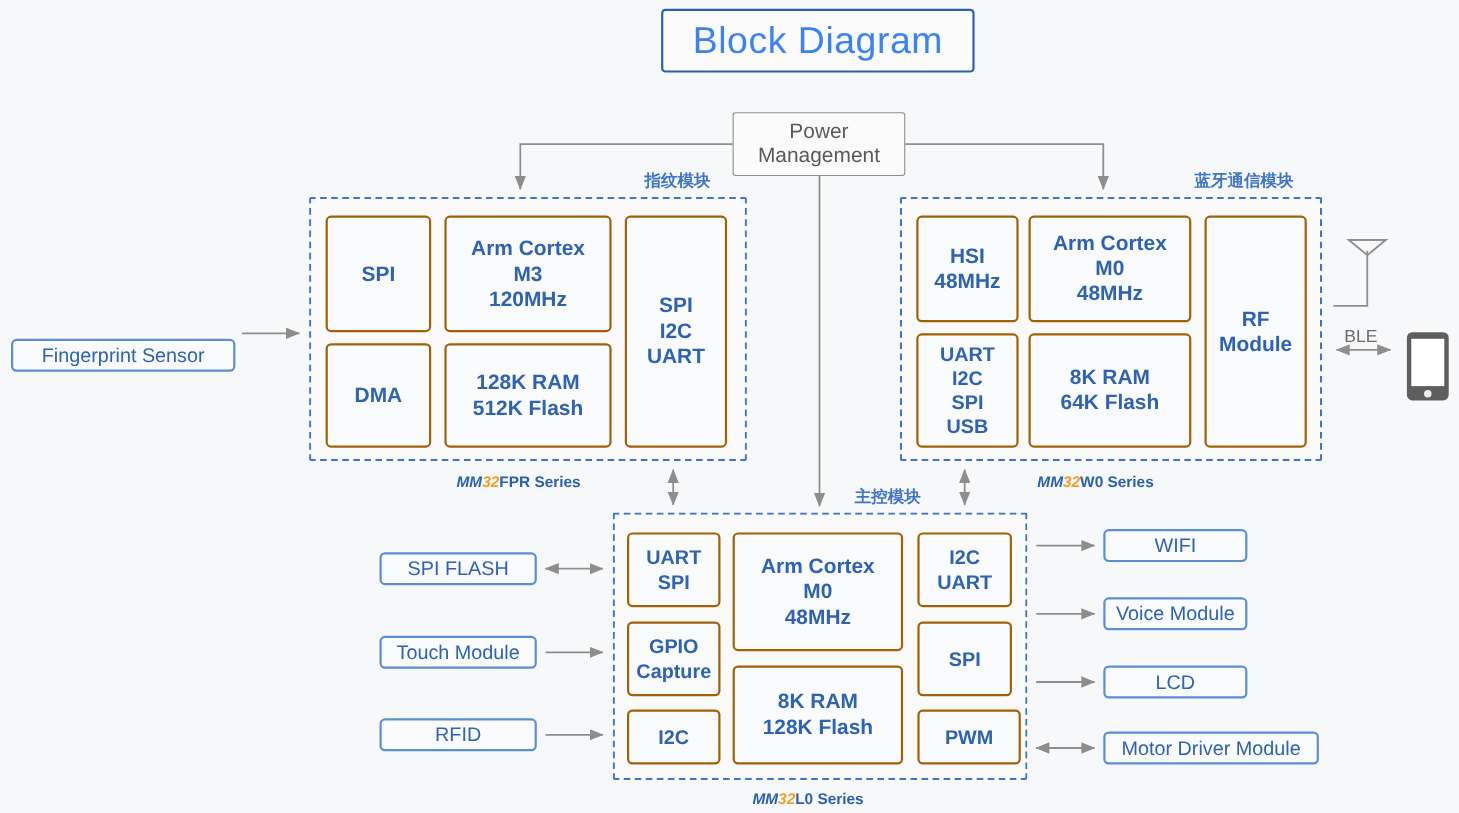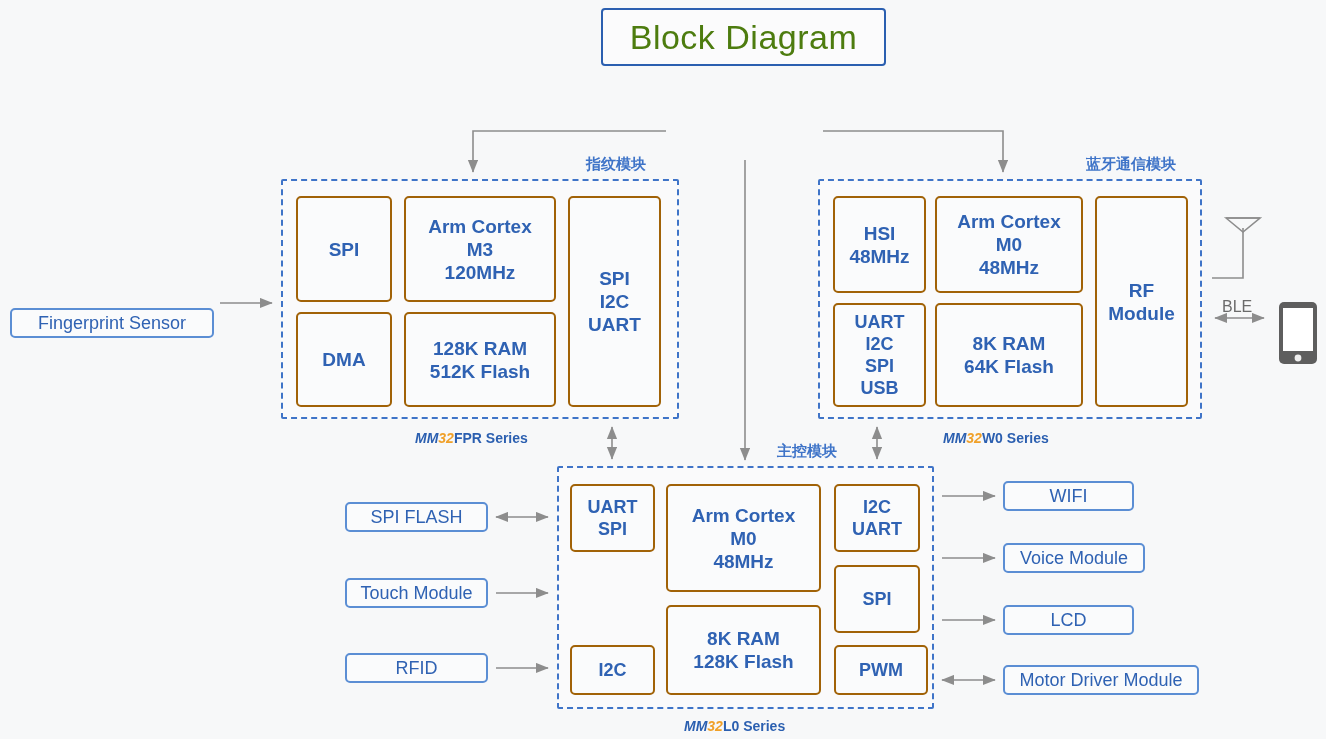--- a/index.html
+++ b/index.html
@@ -13,21 +13,21 @@
   #stage{position:absolute;left:0;top:0;width:1326px;height:739px;}
   .abs{position:absolute;box-sizing:border-box;}
 
   
   .title-box{
     left:601px;top:8px;width:285px;height:58px;
     border:2px solid #2b5fb0;border-radius:4px;background:#fbfbfc;
     display:flex;align-items:center;justify-content:center;
   }
   .title-box span{
-    color:#4d7c0f;font-size:34px;letter-spacing:.5px;
+    color:#3b82f6;font-size:34px;letter-spacing:.5px;
   }
 
   
   .pm-box{
     left:666px;top:102px;width:157px;height:58px;
     border:1px solid #8d8d8d;border-radius:3px;background:#fbfbfc;
     display:flex;align-items:center;justify-content:center;text-align:center;
   }
   .pm-box span{color:#5a5a5a;font-size:19px;line-height:22px;}
 
@@ -78,21 +78,21 @@
   .pill{
     border:2px solid #5b8ed4;border-radius:5px;background:#fafbfc;
     display:flex;align-items:center;justify-content:center;
   }
   .pill span{color:#2f62b3;font-size:18px;}
   .p-fing {left:10px;top:288px;width:204px;height:30px;margin-top:20px;}
   .p-flash{left:345px;top:502px;width:143px;height:30px;}
   .p-touch{left:345px;top:578px;width:143px;height:30px;}
   .p-rfid {left:345px;top:653px;width:143px;height:30px;}
   .p-wifi {left:1003px;top:481px;width:131px;height:30px;}
-  .p-voice{left:1003px;top:543px;width:142px;height:30px;}
+  .p-voice{left:1003px;top:543px;width:131px;height:30px;}
   .p-lcd  {left:1003px;top:605px;width:131px;height:30px;}
   .p-motor{left:1003px;top:665px;width:196px;height:30px;}
 
   
   .cn-label{color:#3f74c8;font-size:15px;font-weight:bold;}
   .cn-fpr{left:586px;top:155px;}
   .cn-w0 {left:1086px;top:155px;}
   .cn-l0 {left:777px;top:442px;}
 
   .series{font-size:14px;font-weight:bold;color:#2b5fb0;white-space:nowrap;}
@@ -159,20 +159,24 @@
       <rect x="0" y="0" width="38" height="62" rx="5" ry="5" fill="#5e5e5e"></rect>
       <rect x="4" y="6" width="30" height="43" fill="#ffffff"></rect>
       <circle cx="19" cy="56" r="3.4" fill="#efefef"></circle>
     </g>
   </svg>
 
   <div class="abs title-box">
     <span>Block Diagram</span>
   </div>
 
+  <div class="abs pm-box">
+    <span>Power
+Management</span>
+  </div>
 
   <div class="abs dashed mod-fpr"></div>
   <div class="abs cn-label cn-fpr">指纹模块</div>
   <div class="abs series s-fpr">
     <span class="mm">MM</span><span class="n32">32</span><span>FPR Series</span>
   </div>
   <div class="abs blk fpr-spi">
       <span>SPI</span>
     </div>
   <div class="abs blk fpr-dma">
@@ -224,20 +228,24 @@
 
   <div class="abs dashed mod-l0"></div>
   <div class="abs cn-label cn-l0">主控模块</div>
   <div class="abs series s-l0">
     <span class="mm">MM</span><span class="n32">32</span><span>L0 Series</span>
   </div>
   <div class="abs blk sm l0-uart">
       <span>UART
 SPI</span>
     </div>
+  <div class="abs blk sm l0-gpio">
+      <span>GPIO
+Capture</span>
+    </div>
   <div class="abs blk sm l0-i2c">
       <span>I2C</span>
     </div>
   <div class="abs blk l0-core">
       <span>Arm Cortex
 M0
 48MHz</span>
     </div>
   <div class="abs blk l0-mem">
       <span>8K RAM

